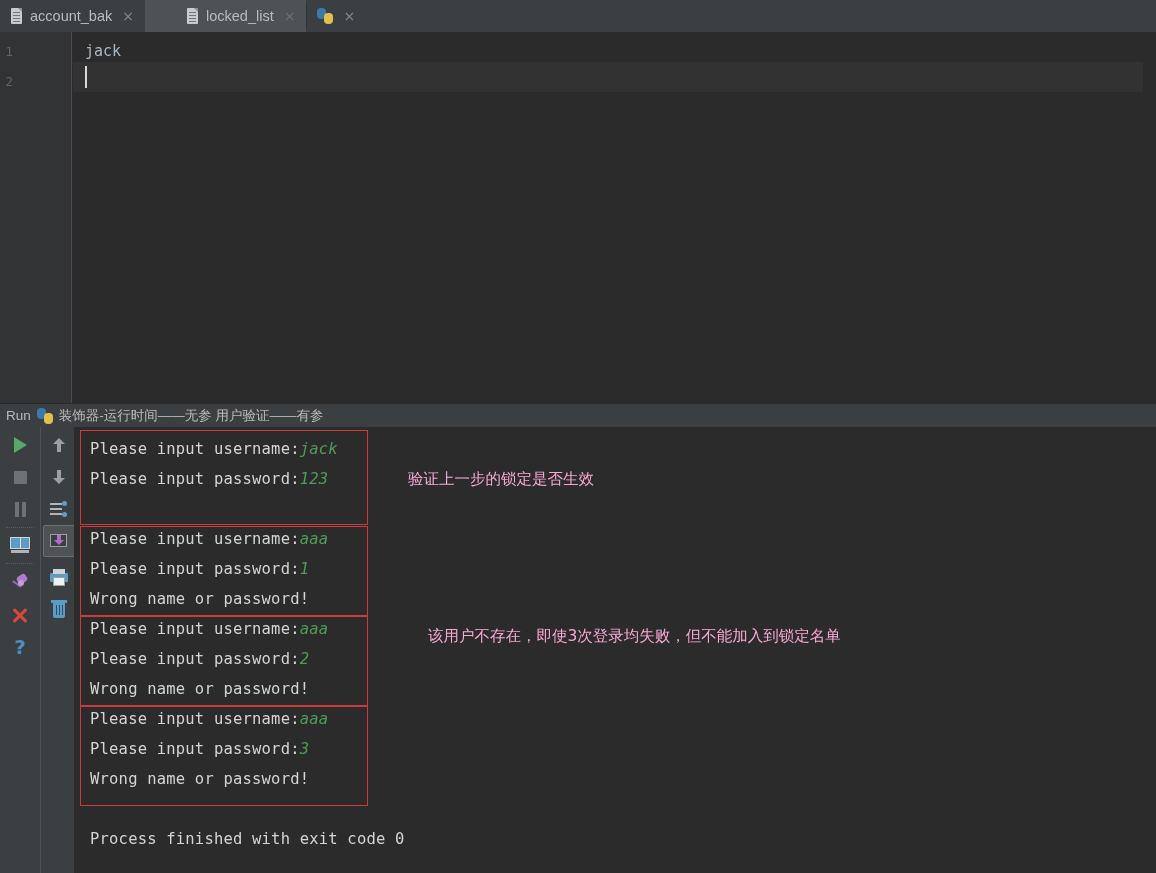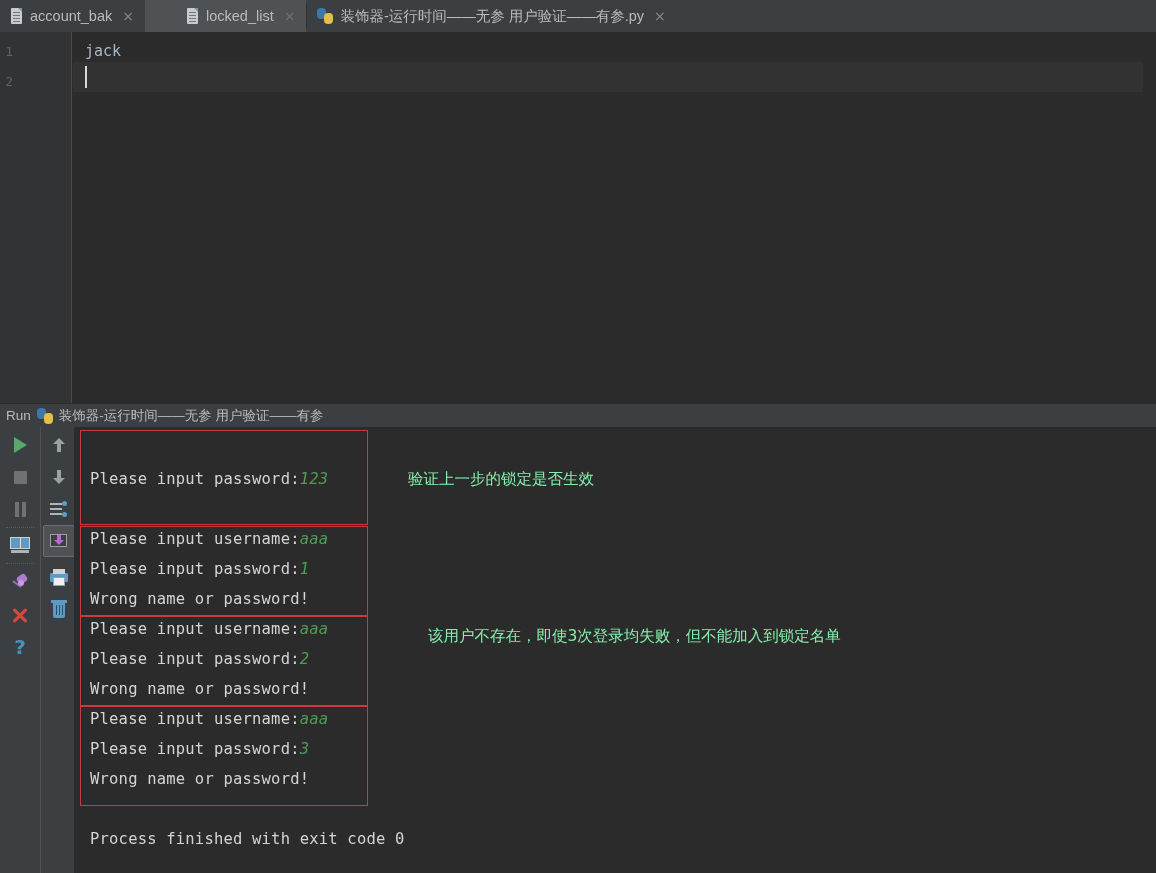--- a/index.html
+++ b/index.html
@@ -233,21 +233,21 @@
     font-style: italic;
   }
   .redbox {
     position: absolute;
     border: 1px solid #cc3b3b;
     box-sizing: border-box;
     pointer-events: none;
   }
   .annot {
     position: absolute;
-    color: #86efac;
+    color: #f9a8d4;
     font-family: "DejaVu Sans", sans-serif;
     font-size: 15.5px;
     white-space: nowrap;
   }
   #console-vscroll {
     position: absolute;
     right: 0; top: 0;
     width: 13px; height: 446px;
   }
 
@@ -479,21 +479,20 @@
     <span class="tab-close">×</span>
   </div>
 
   <div class="tab-sep"></div>
 
   <div class="tab">
     <span class="ico-py">
       <span class="b blue"></span>
       <span class="b yel"></span>
     </span>
-    <span class="tab-label">装饰器-运行时间——无参 用户验证——有参.py</span>
     <span class="tab-close">×</span>
   </div>
 
 </div>
 
 <div id="editor">
 
   <div id="gutter">
     <span class="lineno" style="top:12px">1</span>
     <span class="lineno" style="top:42px">2</span>
@@ -604,20 +603,21 @@
             <i></i>
             <i></i>
           </span>
       </span>
     </div>
   </div>
 
   <div id="console-out">
 
     <div class="redbox" style="left:6px; top:3px; width:288px; height:95px;"></div>
+    <div class="cline" style="top:13px"><span>Please input username:</span><span class="inval">jack</span></div>
     <div class="cline" style="top:43px"><span>Please input password:</span><span class="inval">123</span></div>
 
     <div class="redbox" style="left:6px; top:99px; width:288px; height:90px;"></div>
     <div class="cline" style="top:103px"><span>Please input username:</span><span class="inval">aaa</span></div>
     <div class="cline" style="top:133px"><span>Please input password:</span><span class="inval">1</span></div>
     <div class="cline" style="top:163px"><span>Wrong name or password!</span><span class="inval"></span></div>
 
     <div class="redbox" style="left:6px; top:189px; width:288px; height:90px;"></div>
     <div class="cline" style="top:193px"><span>Please input username:</span><span class="inval">aaa</span></div>
     <div class="cline" style="top:223px"><span>Please input password:</span><span class="inval">2</span></div>

